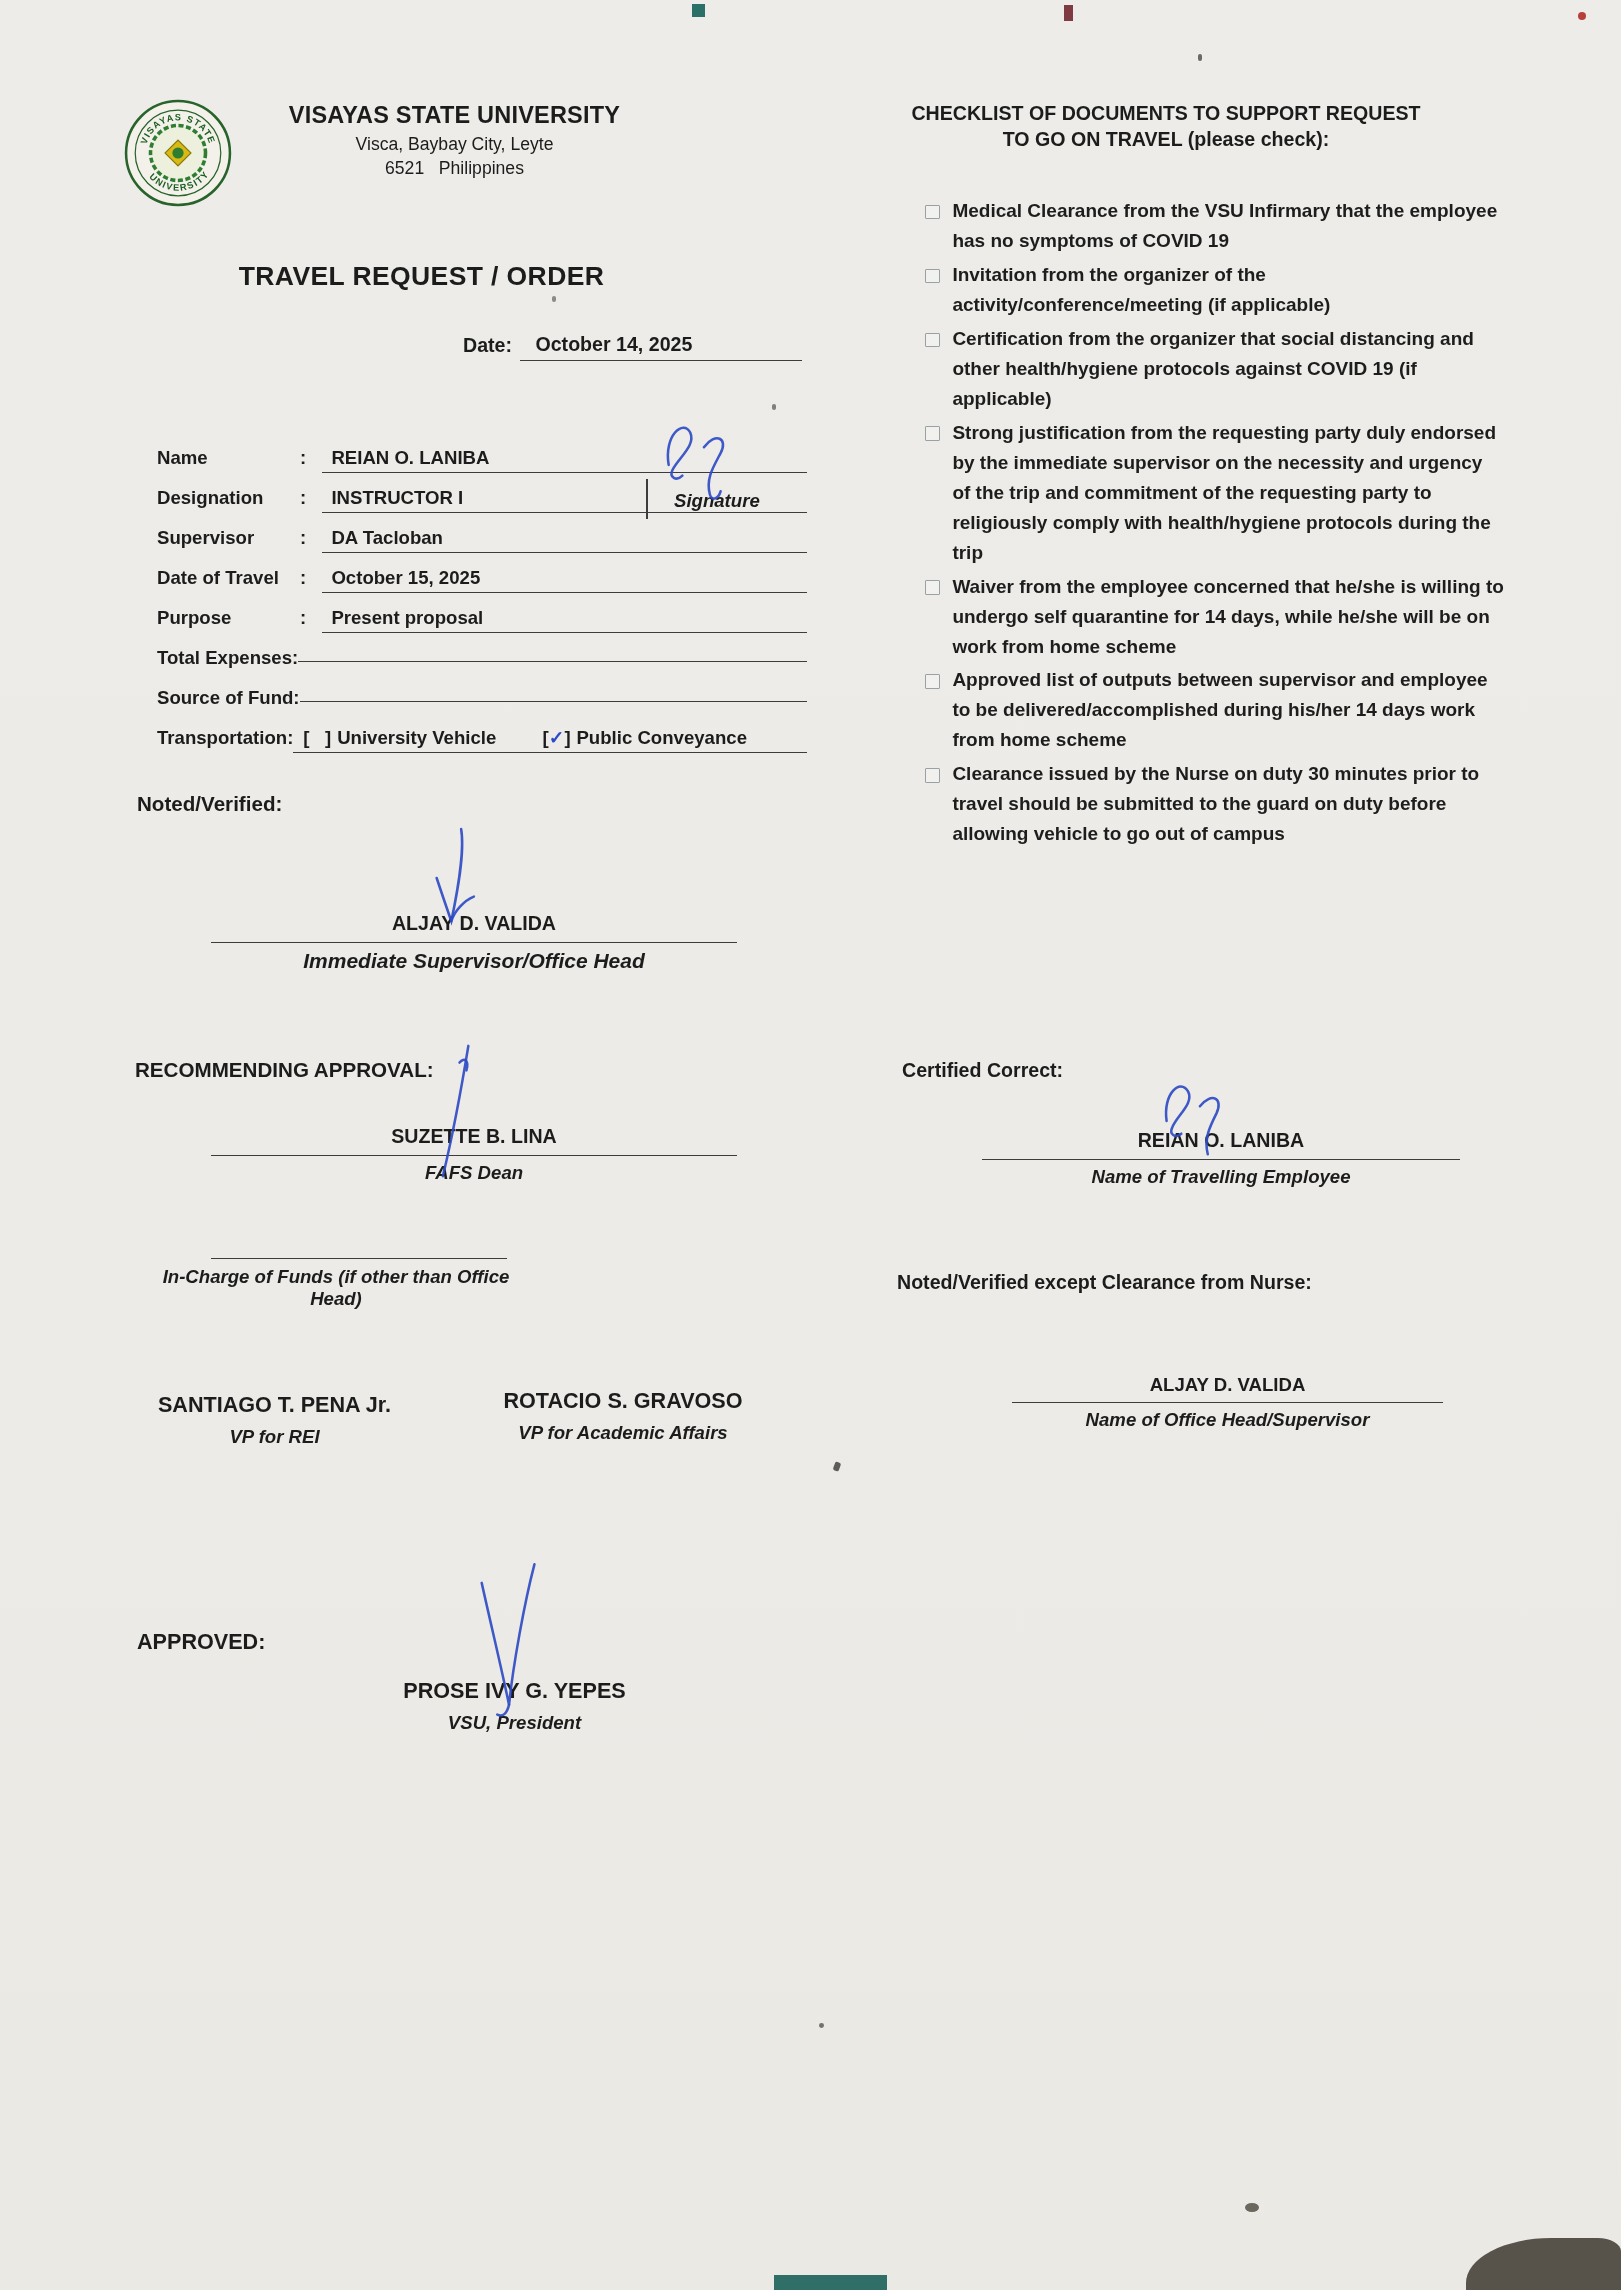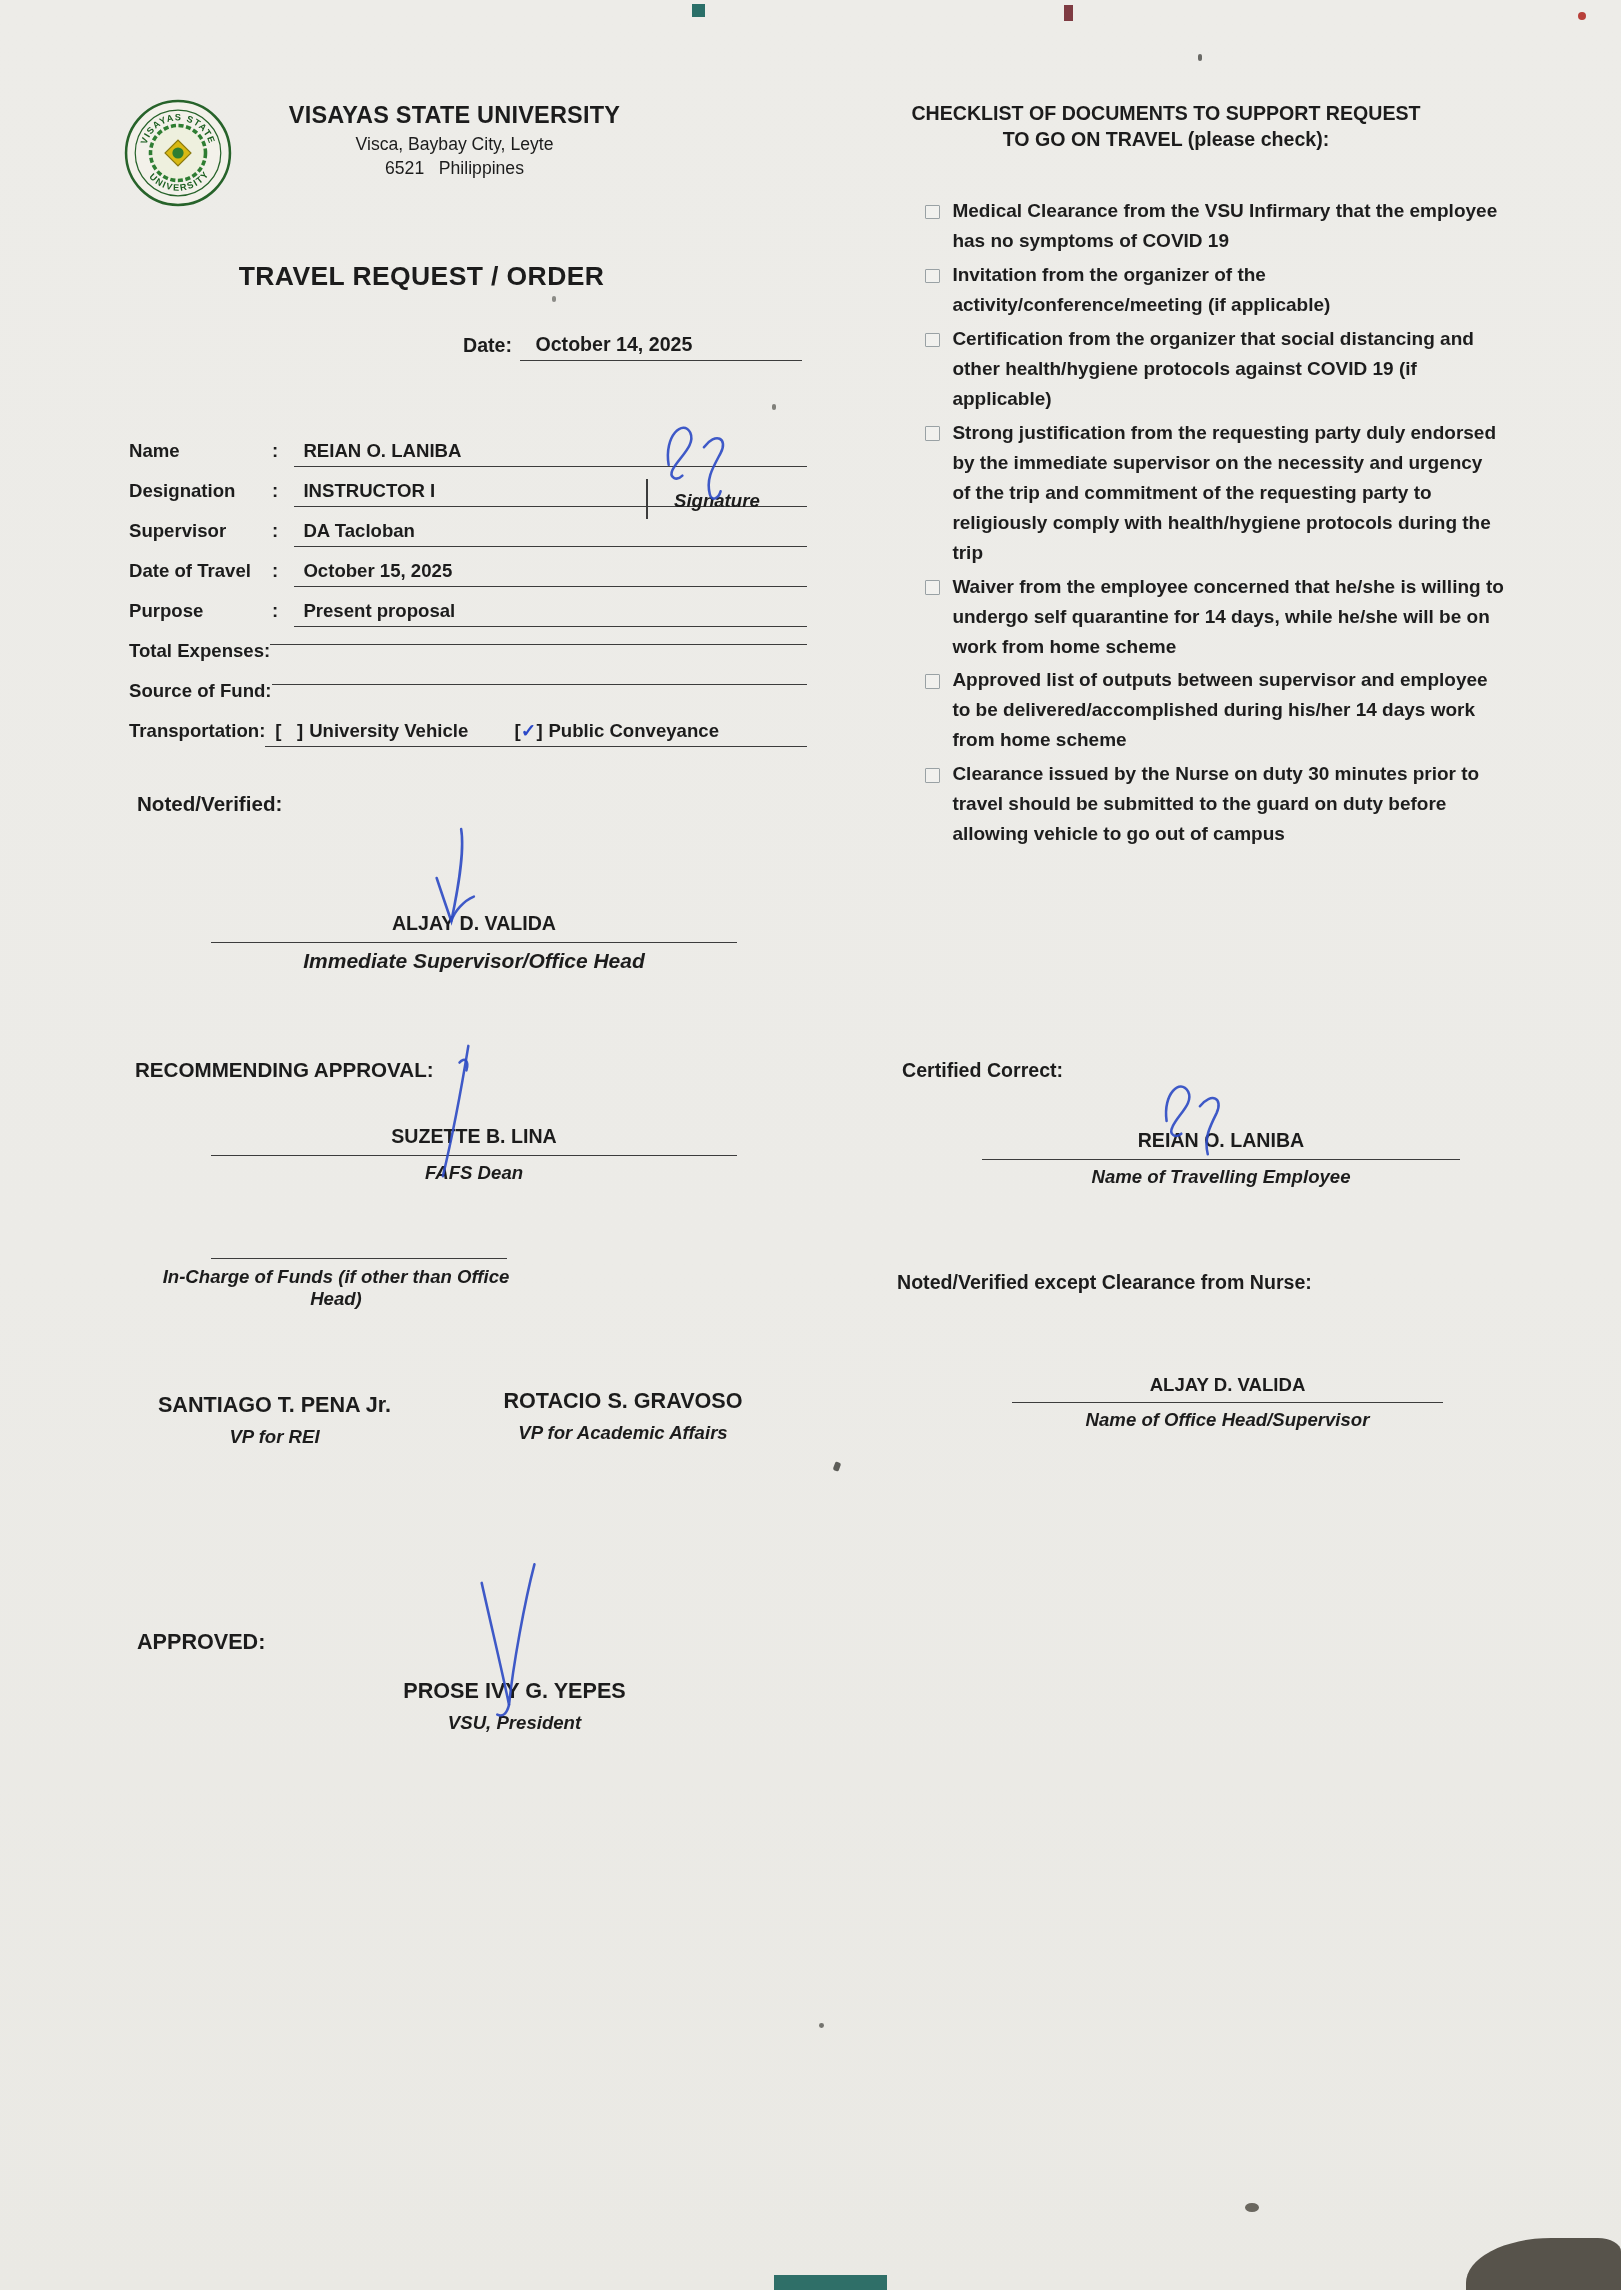--- a/index.html
+++ b/index.html
@@ -18,21 +18,21 @@
   .uni-addr2 { font-size:17.6px; margin-top:2.9px; white-space:pre; }
   
   .form-title { position:absolute; left:196px; top:261px; width:451px; text-align:center;
                 font-size:26.5px; font-weight:700; letter-spacing:0.4px; }
   .date-row { position:absolute; left:463px; top:333px; display:flex; align-items:flex-end; }
   .date-lbl { font-size:19.6px; font-weight:700; padding-bottom:3.9px; }
   .date-val { width:267px; border-bottom:1.7px solid #3c3c3c; font-size:19.6px; font-weight:700;
               padding:0 0 3.9px 15.7px; margin-left:7.8px; white-space:nowrap; }
   
   .form-rows { position:absolute; left:129px; top:440px; width:678px; }
-  .frow { display:flex; align-items:flex-start; height:40px; }
+  .frow { display:flex; align-items:center; height:40px;margin-left:28px; }
   .frow .lbl { width:143px; font-weight:700; font-size:18.6px; padding-bottom:3.9px; white-space:nowrap; }
   .frow .lbl.auto { width:auto; }
   .frow .sep { width:21.6px; font-weight:700; font-size:18.6px; padding-bottom:3.9px; }
   .frow .val { flex:1; border-bottom:1.7px solid #3c3c3c; font-weight:700; font-size:18.6px;
                padding:0 0 3.9px 9.8px; white-space:nowrap; }
   .sig-bar { position:absolute; left:646px; top:479px; width:2px; height:40px; background:#3c3c3c; }
   .sig-word { position:absolute; left:674px; top:490px; font-size:18.6px; font-weight:700; font-style:italic; }
   .opt { margin-right:41px; }
   .bracket { font-weight:700; }
   .mark { display:inline-block; width:15.7px; text-align:center; font-weight:700; }

